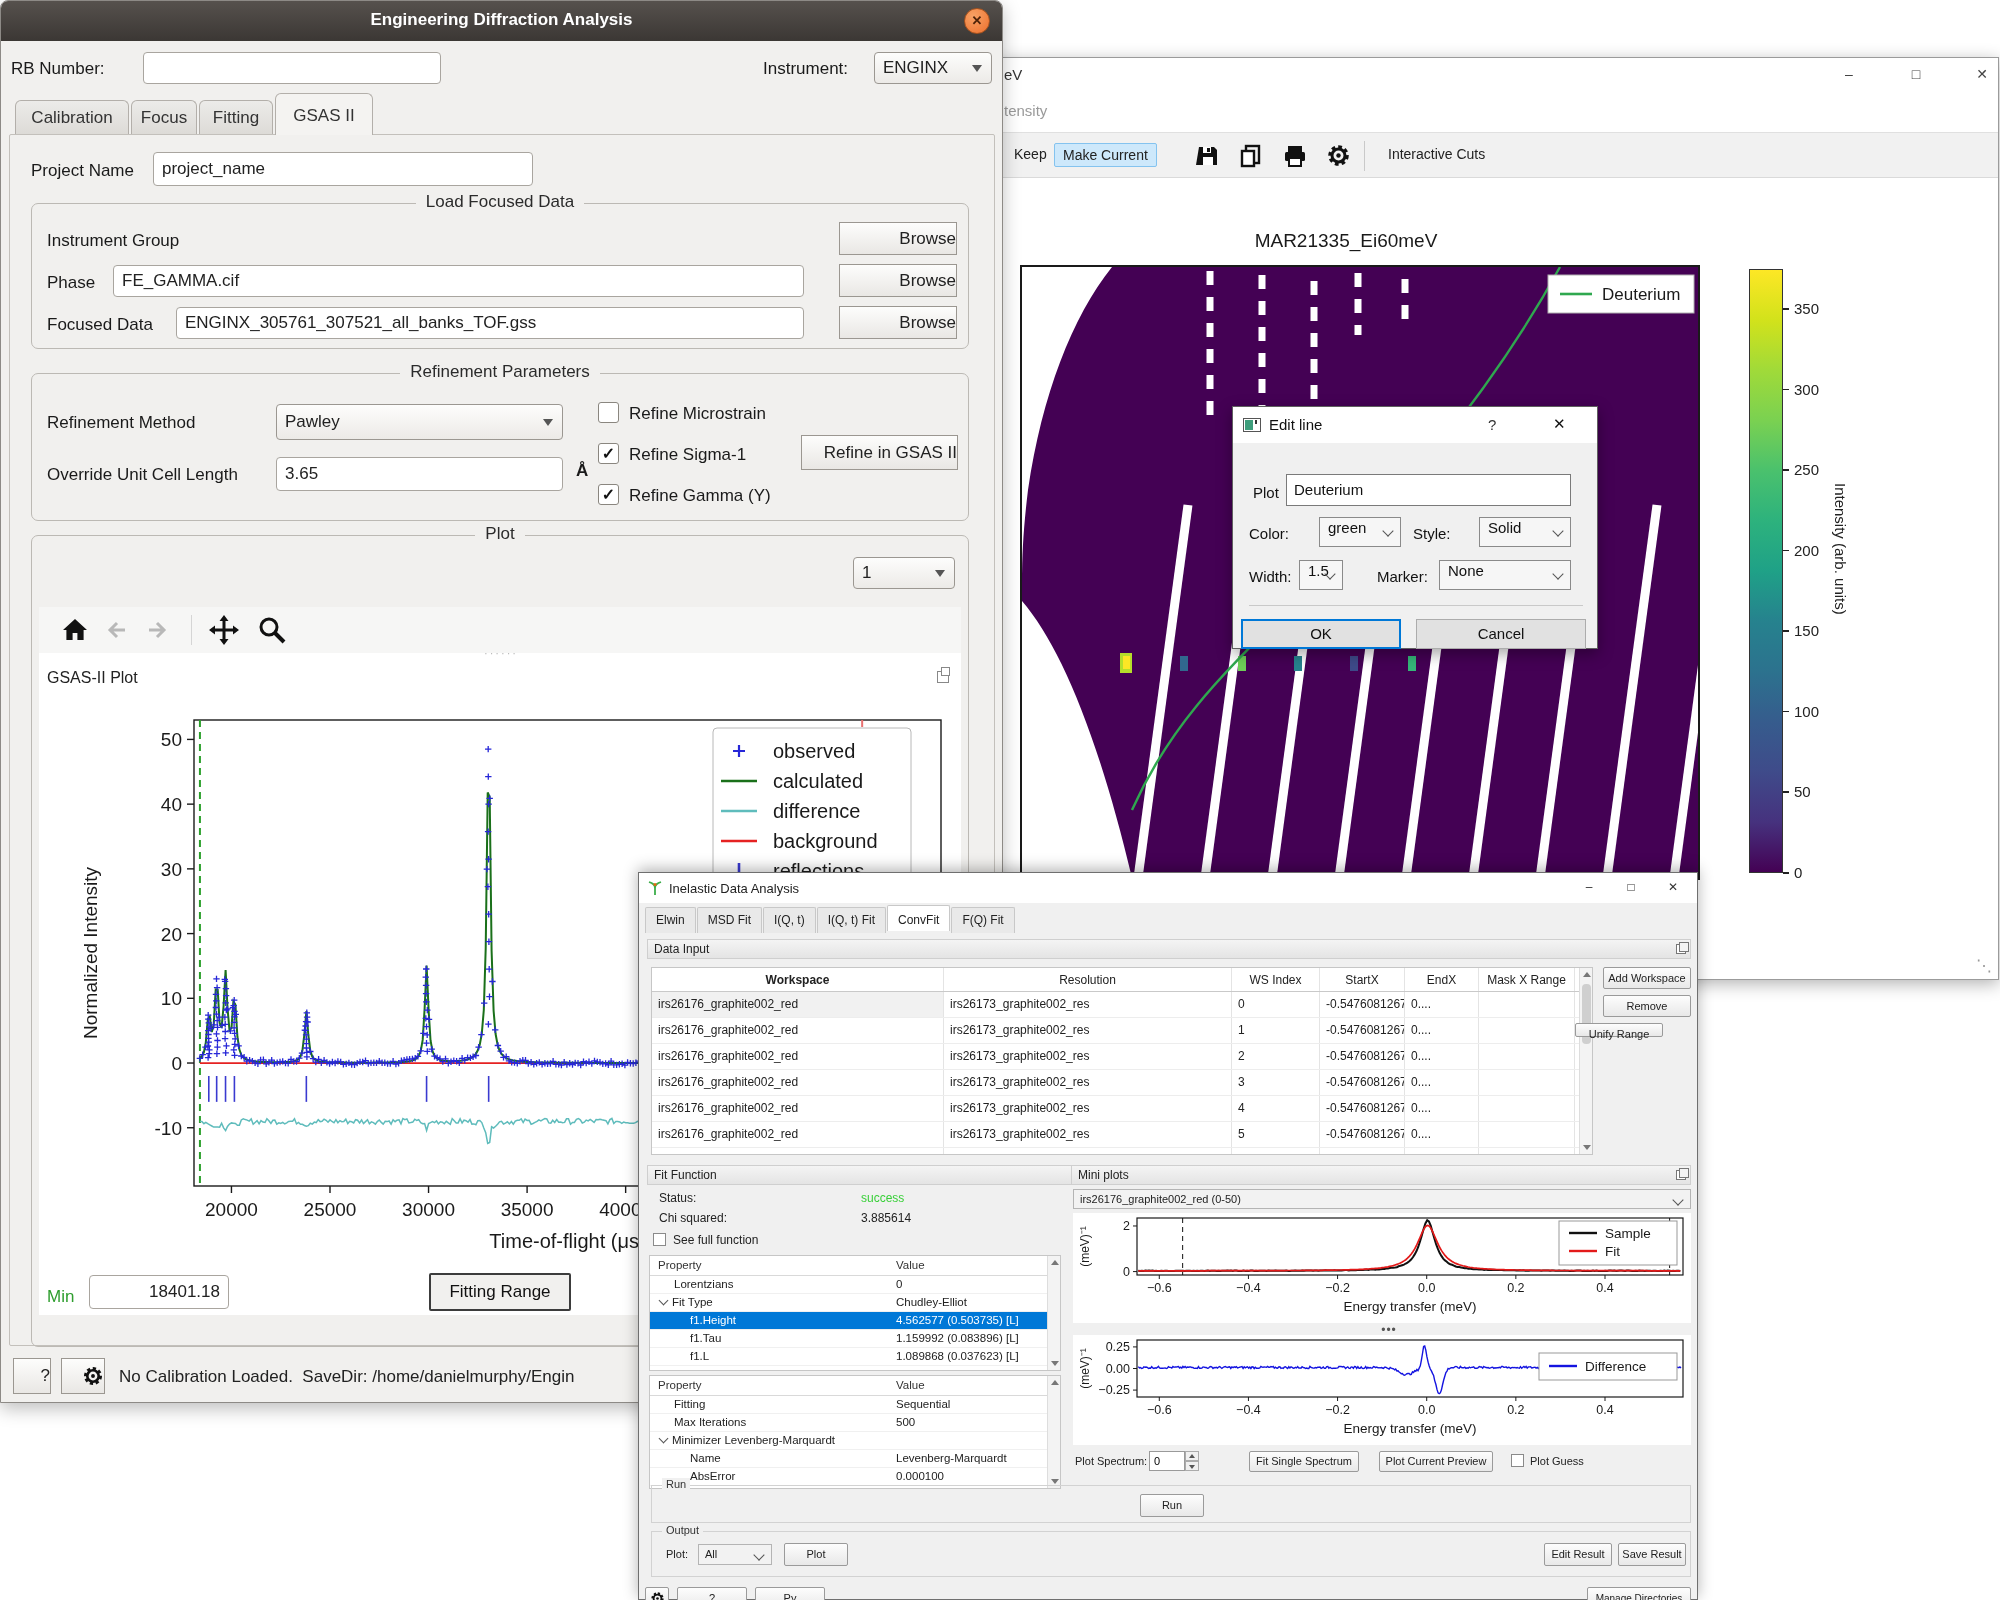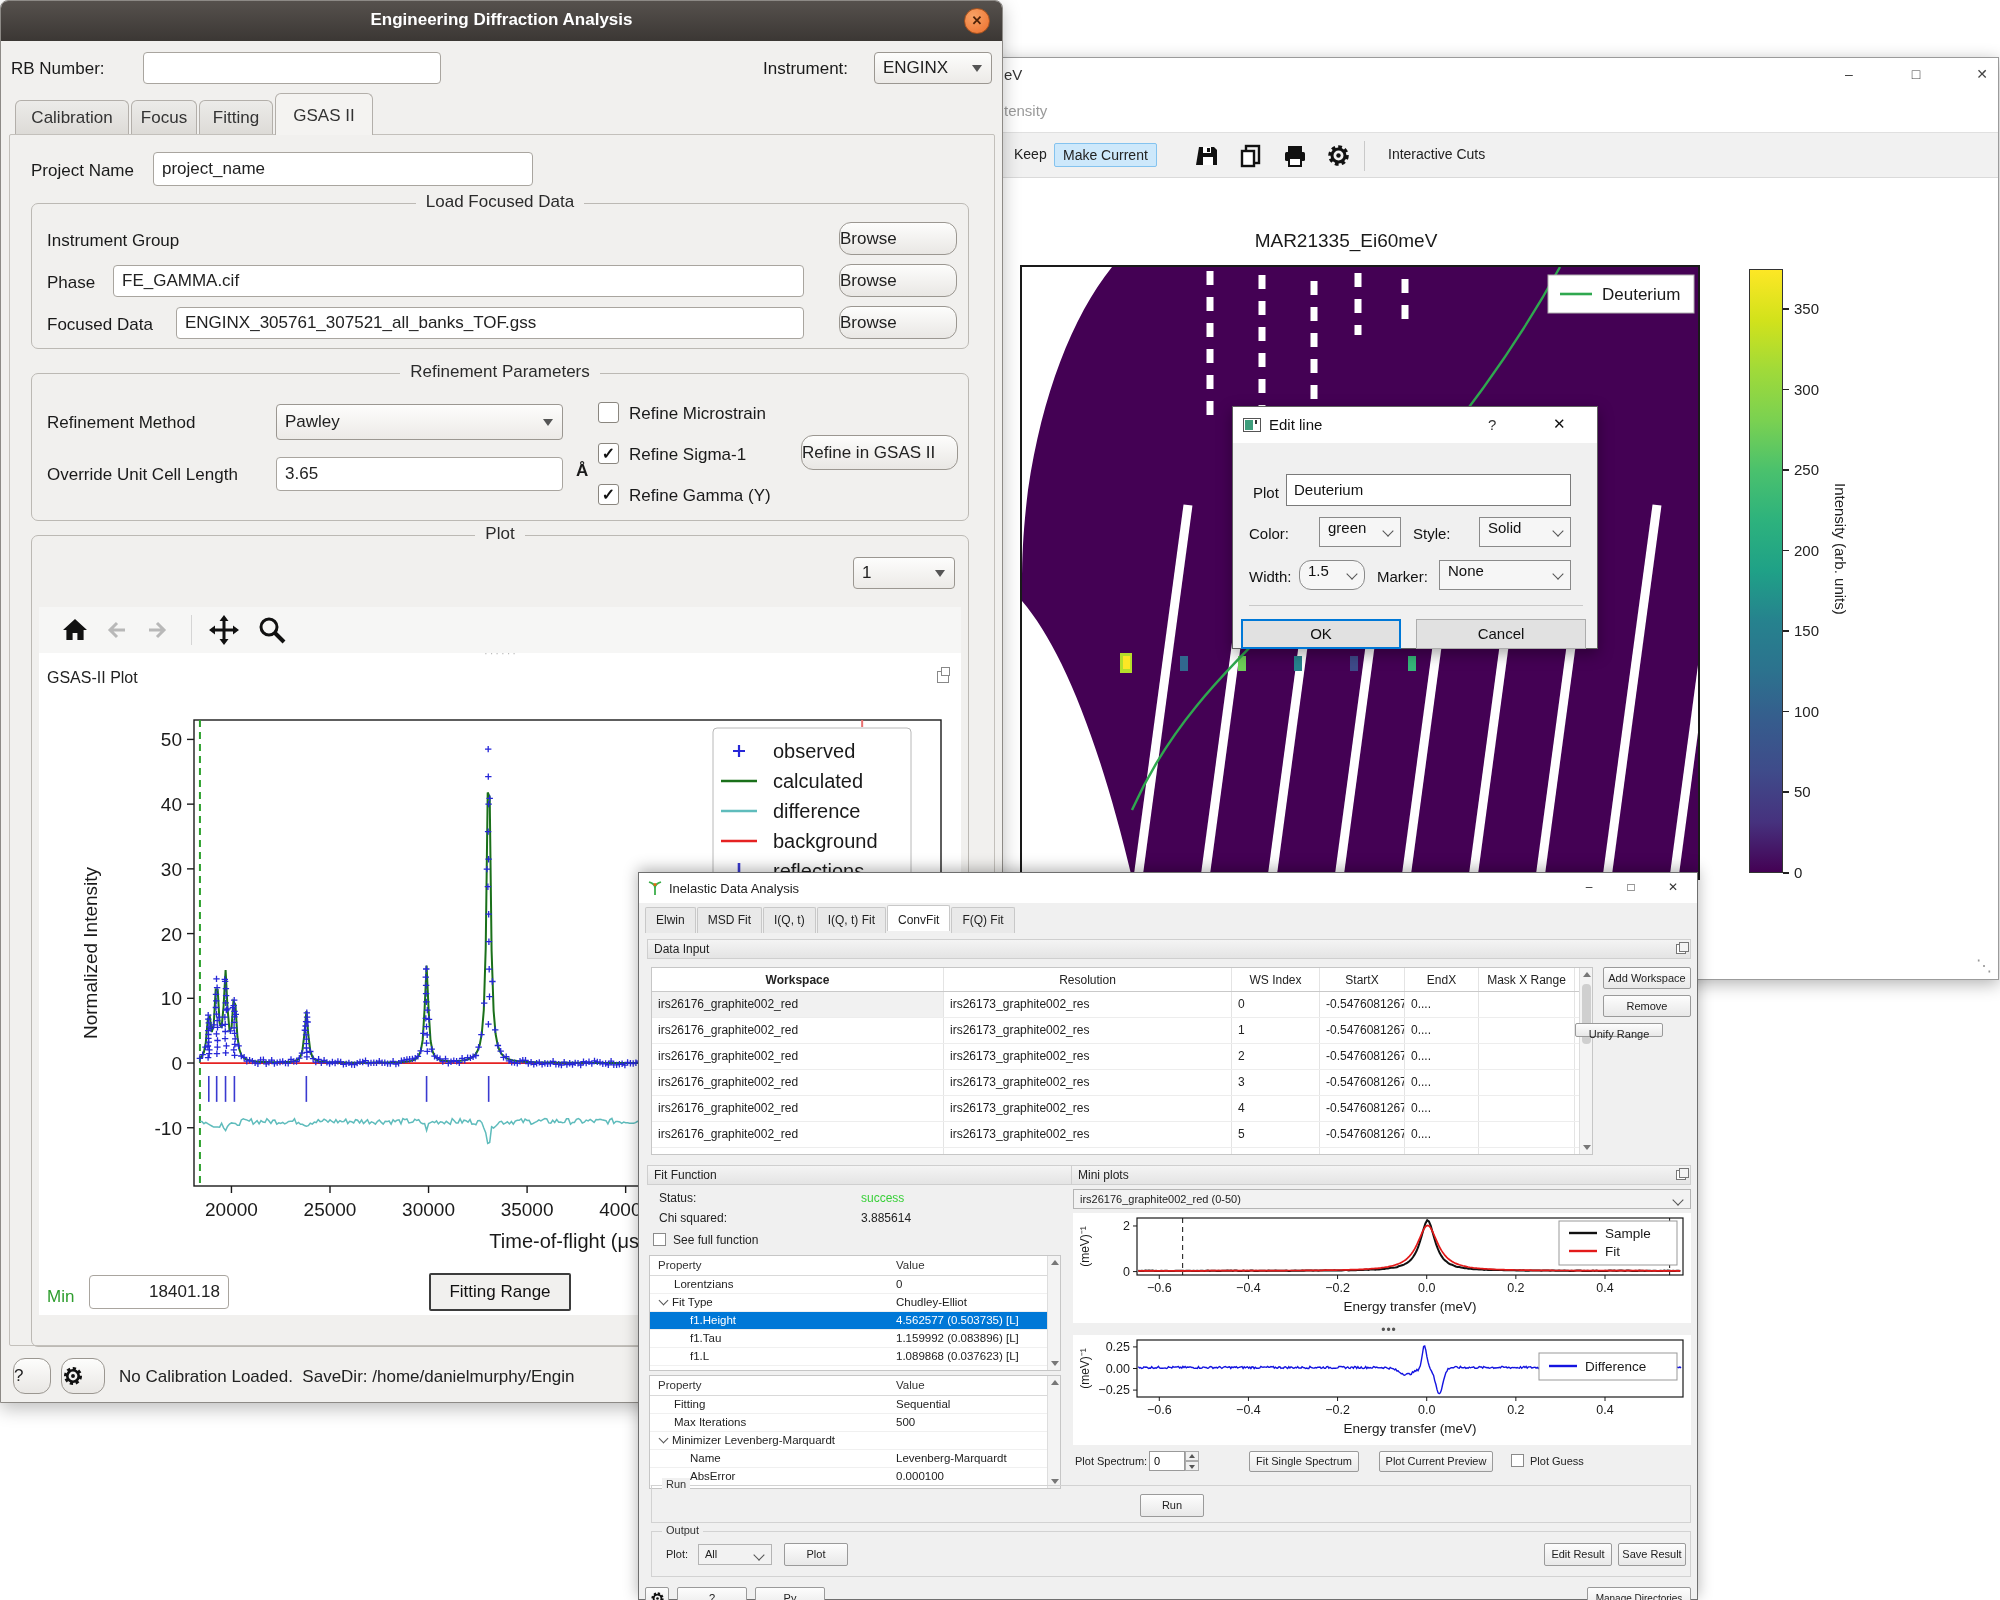--- a/index.html
+++ b/index.html
@@ -8,21 +8,21 @@
   .abs { position:absolute; }
   .win { position:absolute; }
 
   
   .w1 { left:0; top:0; width:1003px; height:1403px; background:#f1f0ee; border:1px solid #8d8a86; z-index:2; border-radius:8px 8px 0 0; box-shadow:0 6px 18px rgba(0,0,0,.25); }
   .w1-titlebar { position:absolute; left:0; top:0; width:100%; height:40px; background:linear-gradient(#56514d,#3b3734); border-radius:7px 7px 0 0; }
   .w1-title { position:absolute; width:100%; top:9px; text-align:center; color:#fff; font-weight:bold; font-size:17px; }
   .w1-close { position:absolute; right:12px; top:7px; width:26px; height:26px; border-radius:50%; background:radial-gradient(circle at 35% 30%, #f8a265,#ec6f2d); border:1px solid #a8521d; color:#4d2208; font-weight:bold; font-size:13px; text-align:center; line-height:24px; }
   .gtk-label { font-size:17px; color:#1a1a1a; }
   .gtk-input { position:absolute; background:#fff; border:1px solid #a9a59f; border-radius:4px; font-size:17px; color:#222; padding:0 8px; line-height:30px; overflow:hidden; white-space:nowrap; }
-  .gtk-btn { position:absolute; background:linear-gradient(#fdfdfc,#e9e7e4); border:1px solid #9b9791; border-radius:12px; font-size:17px; color:#222; text-align:left; }
+  .gtk-btn { position:absolute; background:linear-gradient(#fdfdfc,#e9e7e4); border:1px solid #9b9791; border-radius:0; font-size:17px; color:#222; text-align:right; }
   .gtk-combo { position:absolute; background:linear-gradient(#fdfdfc,#eceae7); border:1px solid #9b9791; border-radius:4px; font-size:17px; color:#222; padding:0 8px; }
   .combo-arrow { position:absolute; right:9px; top:50%; margin-top:-3px; width:0; height:0; border-left:5px solid transparent; border-right:5px solid transparent; border-top:7px solid #555; }
   .groupbox { position:absolute; border:1px solid #bcb9b4; border-radius:7px; }
   .groupbox-legend { position:absolute; top:-12px; left:0; width:100%; text-align:center; }
   .groupbox-legend span { background:#f1f0ee; padding:0 10px; font-size:17px; color:#2b2b2b; }
   .cb-box { position:absolute; width:21px; height:21px; background:#fff; border:1px solid #8a867f; border-radius:3px; text-align:center; line-height:19px; font-size:16px; color:#111; font-weight:bold; }
   .w1-tab { position:absolute; top:99px; height:34px; background:linear-gradient(#ecebe9,#dddbd7); border:1px solid #b3afaa; border-bottom:none; border-radius:6px 6px 0 0; text-align:center; font-size:17px; color:#333; line-height:33px; }
   .w1-tab.active { top:92px; height:42px; background:#f4f3f1; line-height:44px; z-index:3; }
   .w1-panel { position:absolute; left:8px; top:133px; width:986px; height:1212px; border:1px solid #c3c0bb; border-radius:2px; }
   .figure-white { position:absolute; left:38px; top:652px; width:922px; height:662px; background:#ffffff; }
@@ -358,21 +358,21 @@
       <div class="dlg-label" style="left:255px;top:9px;color:#333;">?</div>
       <div class="dlg-label" style="left:320px;top:8px;">✕</div>
     </div>
     <div class="dlg-label" style="left:20px;top:77px;">Plot</div>
     <div class="abs" style="left:53px;top:67px;width:285px;height:32px;background:#fff;border:1px solid #7a7a7a;font-size:15px;line-height:30px;padding-left:7px;color:#111;">Deuterium</div>
     <div class="dlg-label" style="left:16px;top:118px;">Color:</div>
     <div class="dlg-combo" style="left:86px;top:110px;width:82px;"><span>green</span><span class="dlg-chev"></span></div>
     <div class="dlg-label" style="left:180px;top:118px;">Style:</div>
     <div class="dlg-combo" style="left:246px;top:110px;width:92px;"><span>Solid</span><span class="dlg-chev"></span></div>
     <div class="dlg-label" style="left:16px;top:161px;">Width:</div>
-    <div class="dlg-combo" style="left:66px;top:153px;width:66px;border-radius:12px;"><span>1.5</span><span class="dlg-chev"></span></div>
+    <div class="dlg-combo" style="left:66px;top:153px;width:44px;"><span>1.5</span><span class="dlg-chev"></span></div>
     <div class="dlg-label" style="left:144px;top:161px;">Marker:</div>
     <div class="dlg-combo" style="left:206px;top:153px;width:132px;"><span>None</span><span class="dlg-chev"></span></div>
     <div class="abs" style="left:16px;top:198px;width:334px;border-top:1px solid #c9c9c9;"></div>
     <div class="dlg-btn" style="left:8px;top:212px;width:160px;border:2px solid #0078d7;line-height:25px;">OK</div>
     <div class="dlg-btn" style="left:183px;top:212px;width:170px;">Cancel</div>
   </div>
 
   <div class="win w3">
     <div class="w3-titlebar">
       <svg class="abs" style="left:8px;top:7px;" width="16" height="16" viewBox="0 0 16 16">

